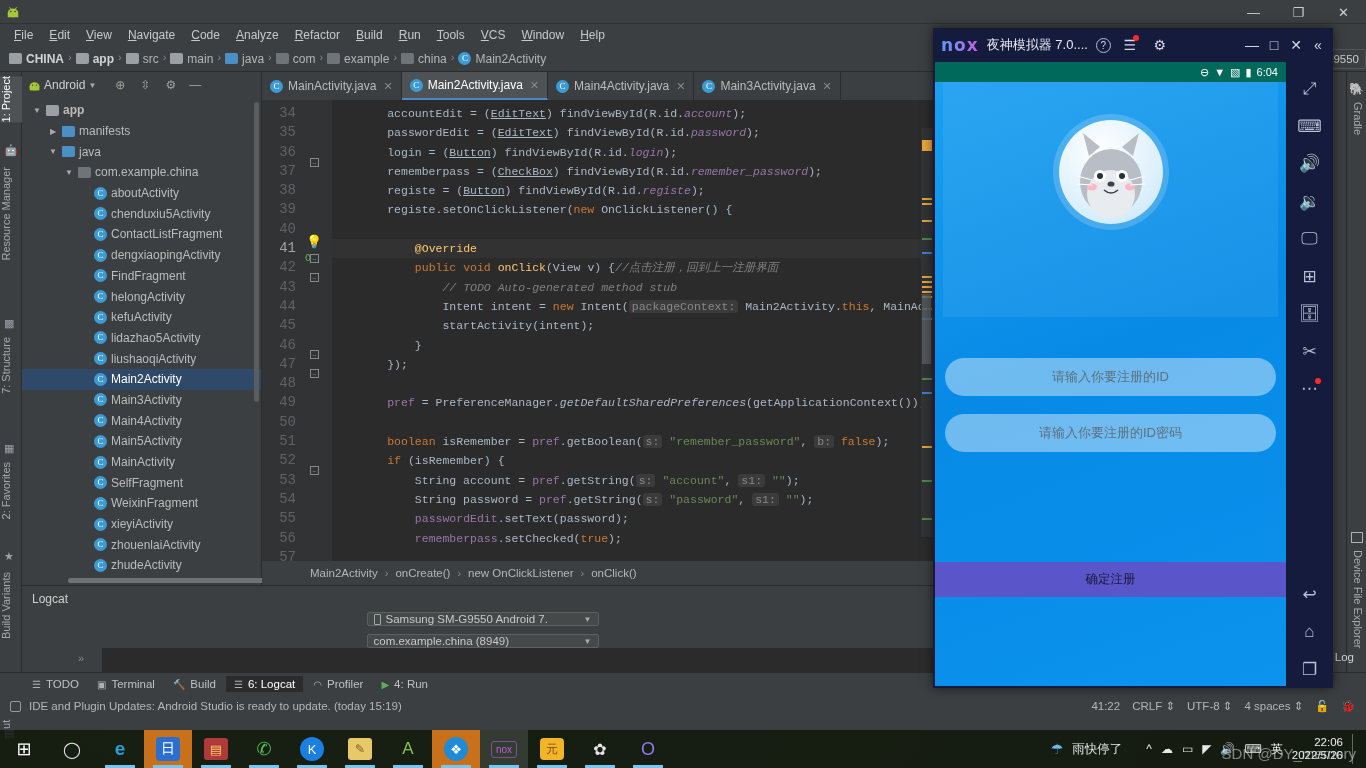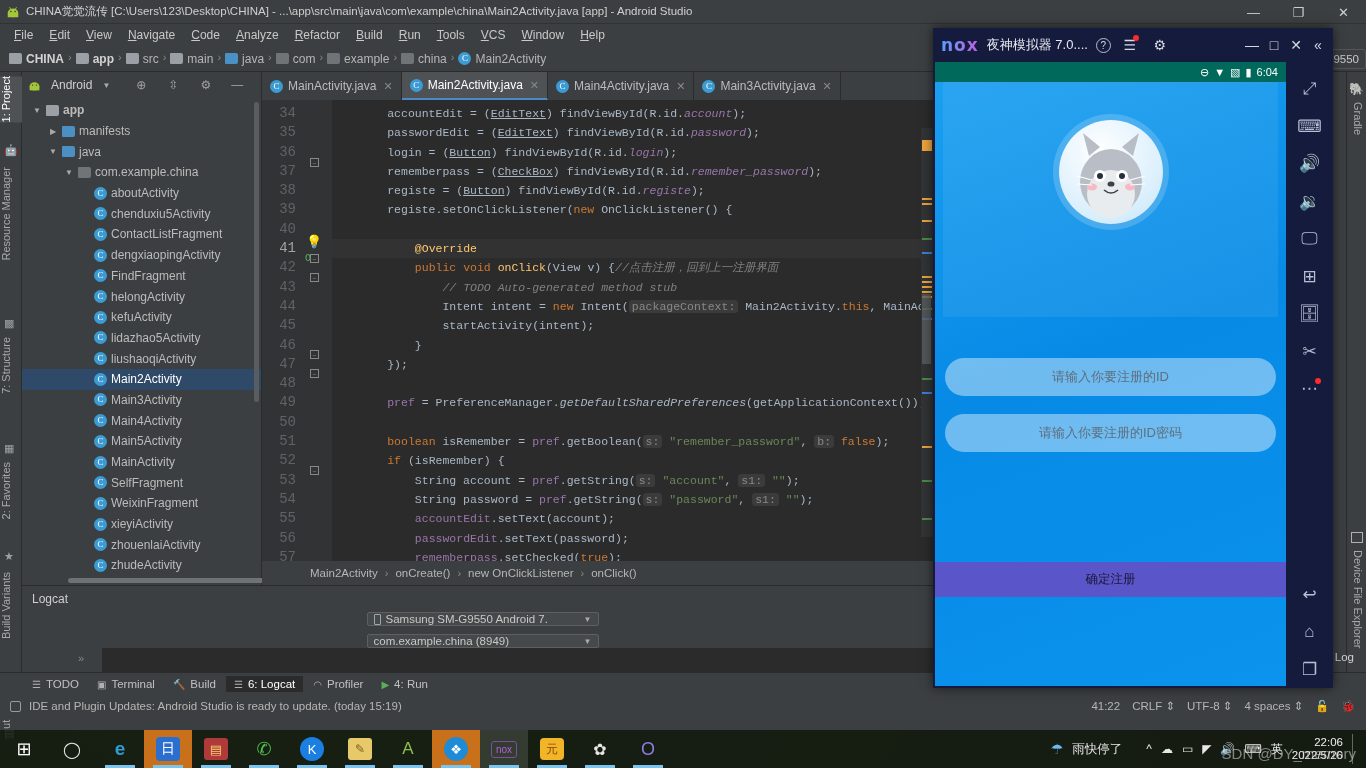--- a/index.html
+++ b/index.html
@@ -55,21 +55,21 @@
   .leftstrip { position:absolute; left:0; top:72px; width:22px; height:613px;
     background:#3c3f41; border-right:1px solid #2b2b2b; }
   .vtab { position:absolute; left:0; width:22px; writing-mode:vertical-rl;
     text-orientation:mixed; font-size:11px; color:#a9a9a9; transform:rotate(180deg);
     white-space:nowrap; text-align:left; }
   .vtab.sel { color:#ffffff; background:#4e5254; }
 
   
   .projpanel { position:absolute; left:22px; top:72px; width:240px; height:513px;
     background:#3c3f41; border-right:1px solid #2b2b2b; }
-  .proj-head { height:26px; display:flex; align-items:center; gap:10px; padding:0 6px;
+  .proj-head { height:26px; display:flex; align-items:center; gap:3px; padding:0 6px;
     font-size:12px; color:#cfcfcf; }
   .tree { position:absolute; top:28px; left:0; right:0; bottom:8px; overflow:hidden;
     font-size:12px; }
   .trow { height:20.7px; display:flex; align-items:center; gap:4px; padding-left:6px;
     color:#bbbbbb; white-space:nowrap; }
   .trow.sel { background:#2f4a68; color:#ffffff; }
   .tw { width:10px; text-align:center; font-size:8px; color:#aaa; flex:0 0 auto;}
   .pscroll { position:absolute; right:2px; top:30px; width:5px; height:300px;
     background:#5a5d5f; border-radius:3px;}
   .hscroll { position:absolute; left:46px; bottom:2px; width:200px; height:5px;
@@ -219,21 +219,20 @@
 
     <div class="titlebar">
       <svg class="drd" viewBox="0 0 16 16">
         <ellipse cx="8" cy="9" rx="6" ry="5" fill="#a4c639"></ellipse>
         <rect x="2" y="9" width="12" height="5" fill="#a4c639"></rect>
         <circle cx="5.6" cy="7.5" r="0.8" fill="#2b2b2b"></circle>
         <circle cx="10.4" cy="7.5" r="0.8" fill="#2b2b2b"></circle>
         <line x1="4" y1="2.5" x2="5.5" y2="5" stroke="#a4c639" stroke-width="1"></line>
         <line x1="12" y1="2.5" x2="10.5" y2="5" stroke="#a4c639" stroke-width="1"></line>
       </svg>
-      <span class="title-text">CHINA觉觉流传 [C:\Users\123\Desktop\CHINA] - ...\app\src\main\java\com\example\china\Main2Activity.java [app] - Android Studio</span>
       <div class="win-ctrls">
         <div>—</div>
         <div>❐</div>
         <div>✕</div>
       </div>
     </div>
 
     <div class="menubar" id="menubar">
         <span><u>F</u>ile</span>
         <span><u>E</u>dit</span>
@@ -561,21 +560,20 @@
             <div class="cl">                startActivity(intent);</div>
             <div class="cl">            }</div>
             <div class="cl">        });</div>
             <div class="cl">&nbsp;</div>
             <div class="cl">        <span class="fld">pref</span> = PreferenceManager.<span class="stc">getDefaultSharedPreferences</span>(getApplicationContext());<span class="cmt">//获取 SharedPre</span></div>
             <div class="cl">&nbsp;</div>
             <div class="cl">        <span class="kw">boolean</span> isRemember = <span class="fld">pref</span>.getBoolean(<span class="hintchip">s:</span> <span class="str">"remember_password"</span>, <span class="hintchip">b:</span> <span class="kw">false</span>);</div>
             <div class="cl">        <span class="kw">if</span> (isRemember) {</div>
             <div class="cl">            String account = <span class="fld">pref</span>.getString(<span class="hintchip">s:</span> <span class="str">"account"</span>, <span class="hintchip">s1:</span> <span class="str">""</span>);</div>
             <div class="cl">            String password = <span class="fld">pref</span>.getString(<span class="hintchip">s:</span> <span class="str">"password"</span>, <span class="hintchip">s1:</span> <span class="str">""</span>);</div>
-            <div class="cl">            <span class="fld">accountEdit</span>.setText(account);</div>
             <div class="cl">            <span class="fld">passwordEdit</span>.setText(password);</div>
             <div class="cl">            <span class="fld">rememberpass</span>.setChecked(<span class="kw">true</span>);</div>
           </div>
         <div class="markers">
           <div class="mk" style="top:12px;height:11px;background:#e8a33d"></div>
           <div class="mk" style="top:70px;background:#e8a33d"></div>
           <div class="mk" style="top:75px;background:#e8a33d"></div>
           <div class="mk" style="top:92px;background:#e8a33d"></div>
           <div class="mk" style="top:110px;background:#4a8a4a"></div>
           <div class="mk" style="top:124px;background:#3d7fd4"></div>

